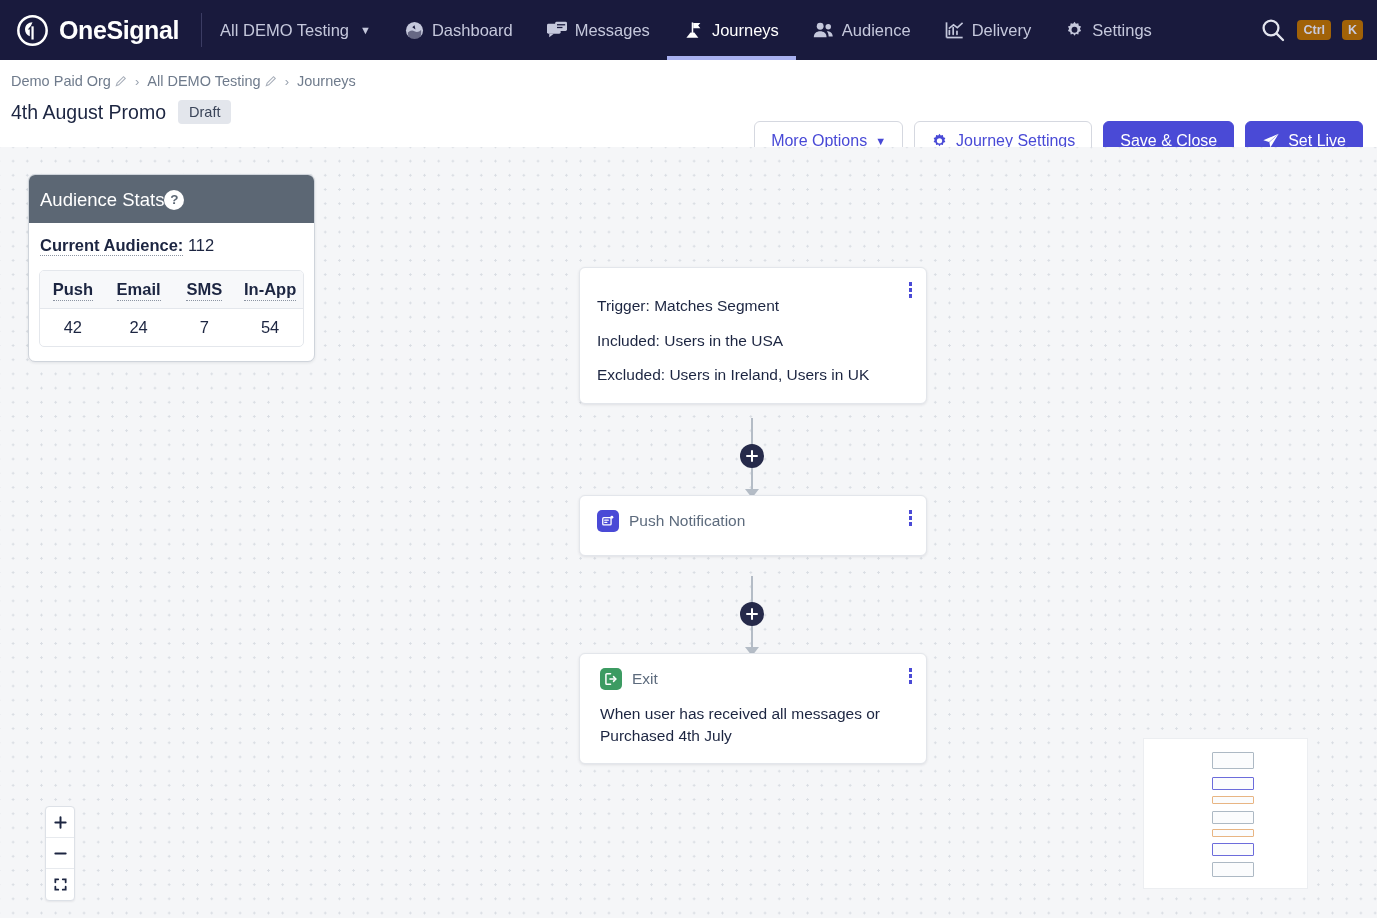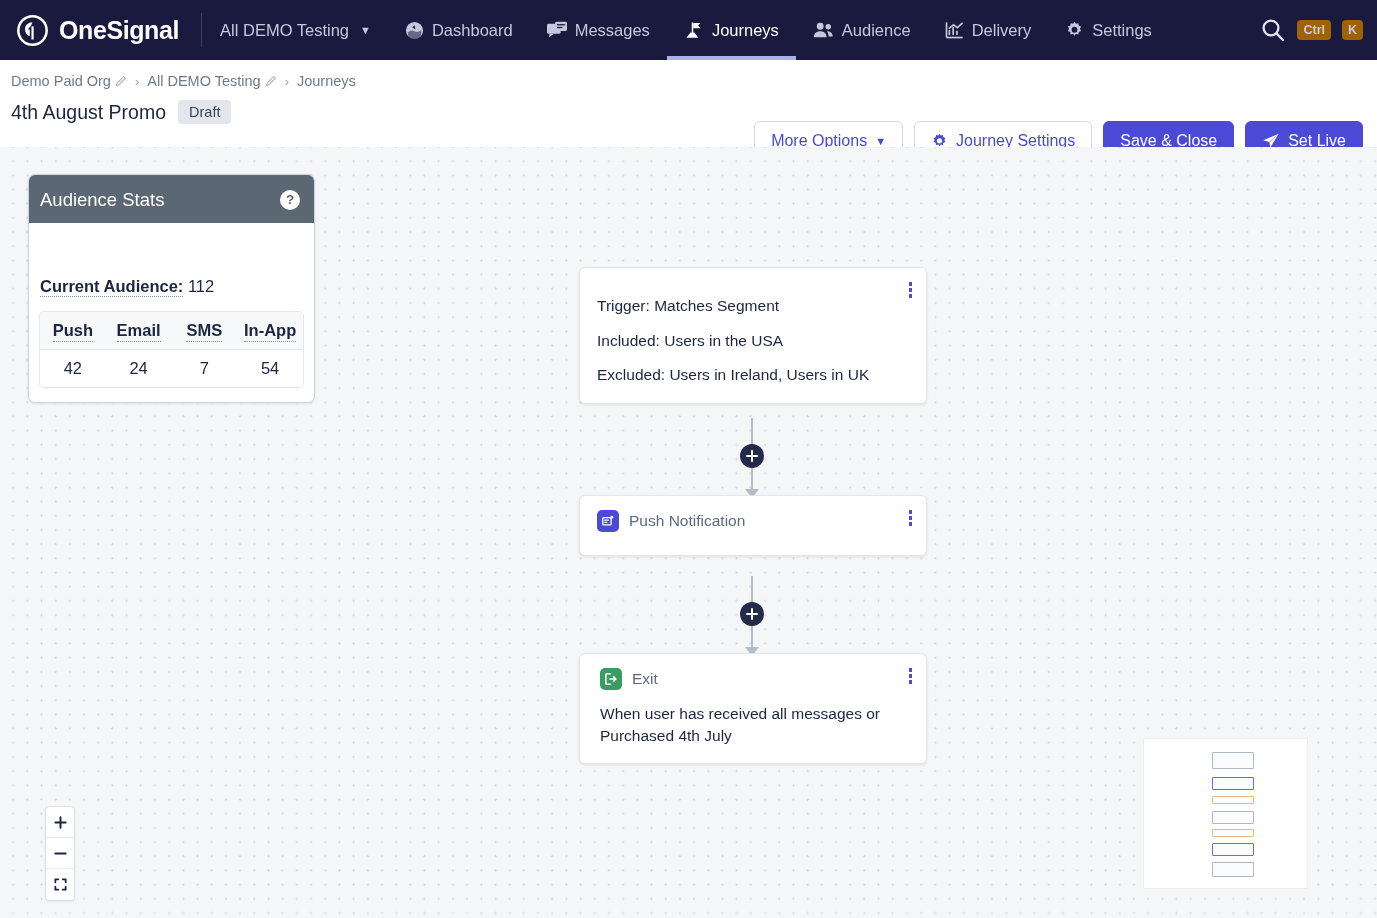--- a/index.html
+++ b/index.html
@@ -109,35 +109,34 @@
     position: absolute; left: 28px; top: 27px;
     width: 287px;
     background: #ffffff;
     border: 1px solid #cfd4db;
     border-radius: 7px;
     overflow: hidden;
     box-shadow: 0 1px 3px rgba(25,30,45,.09);
   }
   .stats-head {
     background: #5c6774; height: 48px;
-    display: flex; align-items: center; justify-content: space-between;
+    display: flex; align-items: center; 
     padding: 1px 14px 0 11px;
   }
   .stats-head-title { color: #ffffff; font-size: 18.5px; }
   .help-icon {
     width: 20px; height: 20px; border-radius: 50%;
     background: #ffffff; color: #5c6774;
     display: flex; align-items: center; justify-content: center;
     font-size: 13.5px; font-weight: bold; cursor: pointer;
   }
   .stats-body { padding: 13px 10px 14px 10px; }
   .cur-aud {
     font-size: 16.5px; color: #1c2541; padding-left: 1px;
     margin-bottom: 15px;
-    margin-top: 41px;
   }
   .cur-aud b { border-bottom: 1px dotted #8c94a2; padding-bottom: 1px; }
   .cur-aud span { font-weight: normal; }
   .stats-table {
     border: 1px solid #e4e7ec; border-radius: 5px; overflow: hidden;
   }
   .st-row { display: flex; }
   .st-row.head { background: #f7f8fa; border-bottom: 1px solid #e4e7ec; }
   .st-cell {
     flex: 1; text-align: center; padding: 9px 2px;

